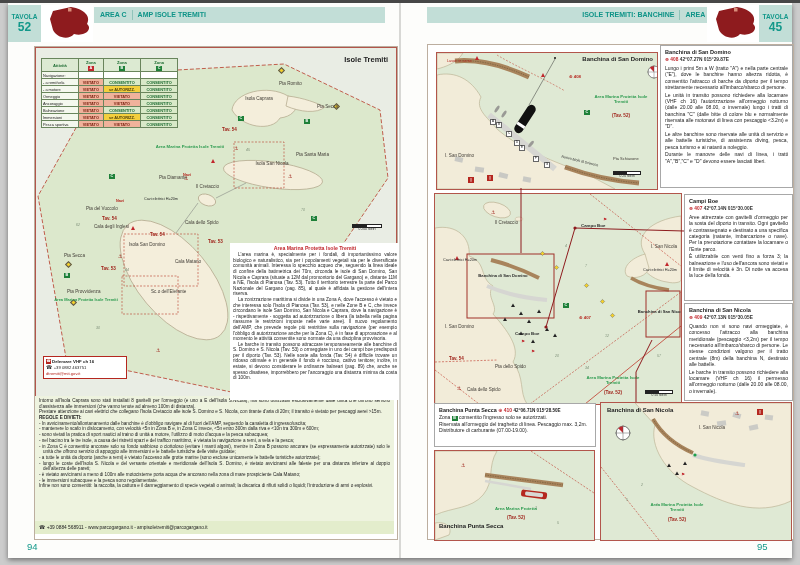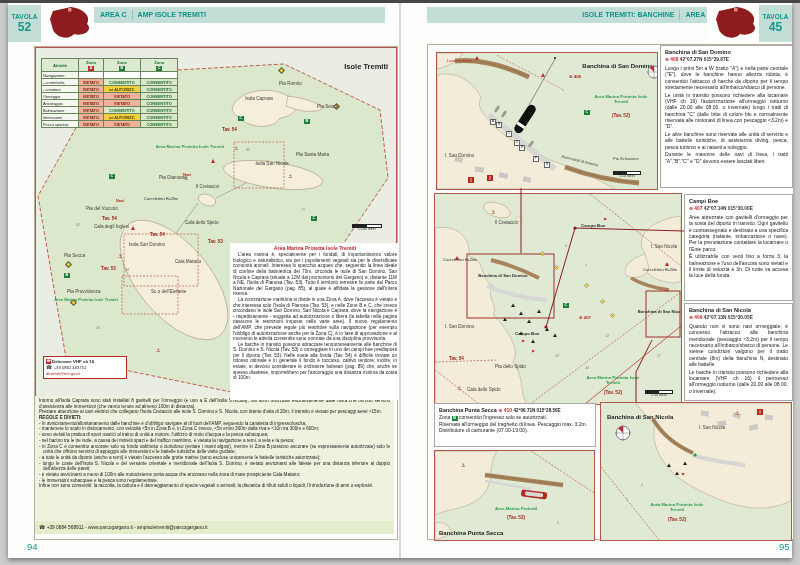--- a/index.html
+++ b/index.html
@@ -25,21 +25,21 @@
   .mapframe{position:absolute;border:1px solid #b2554b;overflow:hidden;background:#dfe9d2;z-index:2;}
   .mapframe svg{position:absolute;left:0;top:0;}
   
   .lbl{position:absolute;font-size:4.3px;color:#2b2b2b;white-space:nowrap;line-height:1.12;z-index:4;}
   .w{white-space:normal;text-align:center;}
   .b{font-weight:bold;}
   .red{color:#b5271f;}
   .grn{color:#2c9b4f;font-weight:bold;}
   .tavl{color:#a0251c;font-weight:bold;font-size:4.6px;}
   .isl{font-size:4.6px;color:#45403a;}
-  .ttl{font-size:7.5px;font-weight:bold;color:#222;margin-top:7px;}
+  .ttl{font-size:7.5px;font-weight:bold;color:#222;}
   .depth{position:absolute;font-size:3.6px;font-style:italic;color:#84957e;z-index:3;}
   .anch{position:absolute;font-size:5px;color:#a0251c;z-index:3;line-height:1;}
   .buoy{position:absolute;width:3px;height:3px;background:#f2cf2a;border:0.5px solid #555;
         transform:rotate(45deg);z-index:3;}
   .wtri{position:absolute;width:0;height:0;border-left:2.5px solid transparent;
         border-right:2.5px solid transparent;border-bottom:4.5px solid #c1272d;z-index:3;}
   .flag{position:absolute;font-size:4.5px;color:#c1272d;z-index:3;line-height:1;}
   .badge{display:inline-block;min-width:5px;height:5px;line-height:5px;padding:0 .4px;
          text-align:center;color:#fff;font-size:3.8px;font-weight:bold;}
   .bz{position:absolute;z-index:4;}
@@ -515,14 +515,14 @@
   </div>
 
   <svg id="overlay">
     <line x1="521" y1="188" x2="521" y2="253" stroke="#8e1b1e" stroke-width="1"></line>
     <polyline points="684,231 575,228 546,327" stroke="#8e1b1e" stroke-width="1" fill="none"></polyline>
     <circle cx="575" cy="228" r="1.6" fill="#8e1b1e"></circle>
     <circle cx="546" cy="327" r="1.6" fill="#8e1b1e"></circle>
     <polyline points="652,340 636,372 636,402" stroke="#8e1b1e" stroke-width="1" fill="none"></polyline>
   </svg>
 
-  <div class="pnum" style="left:779px;text-align:right;">95</div>
+  <div class="pnum" style="left:757px;text-align:right;">95</div>
 </div>
 
 </body></html>

